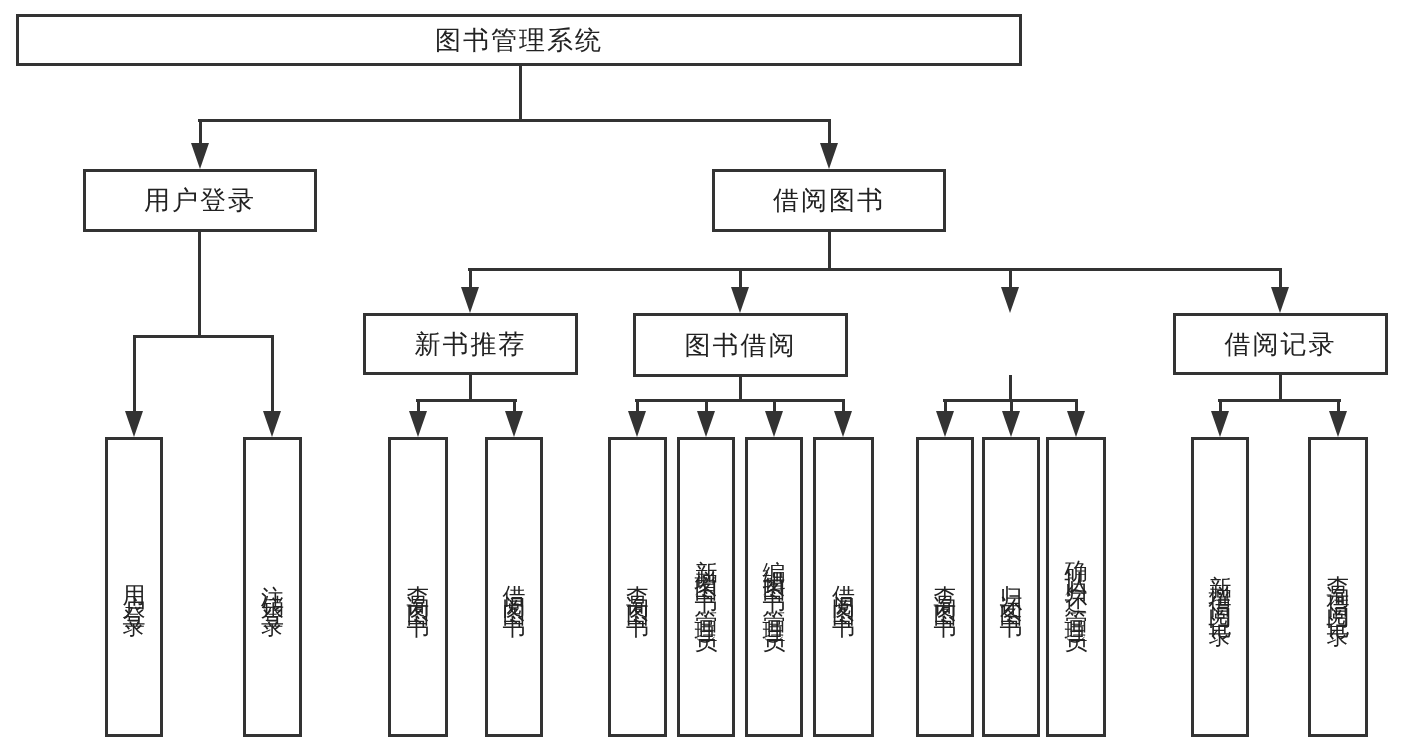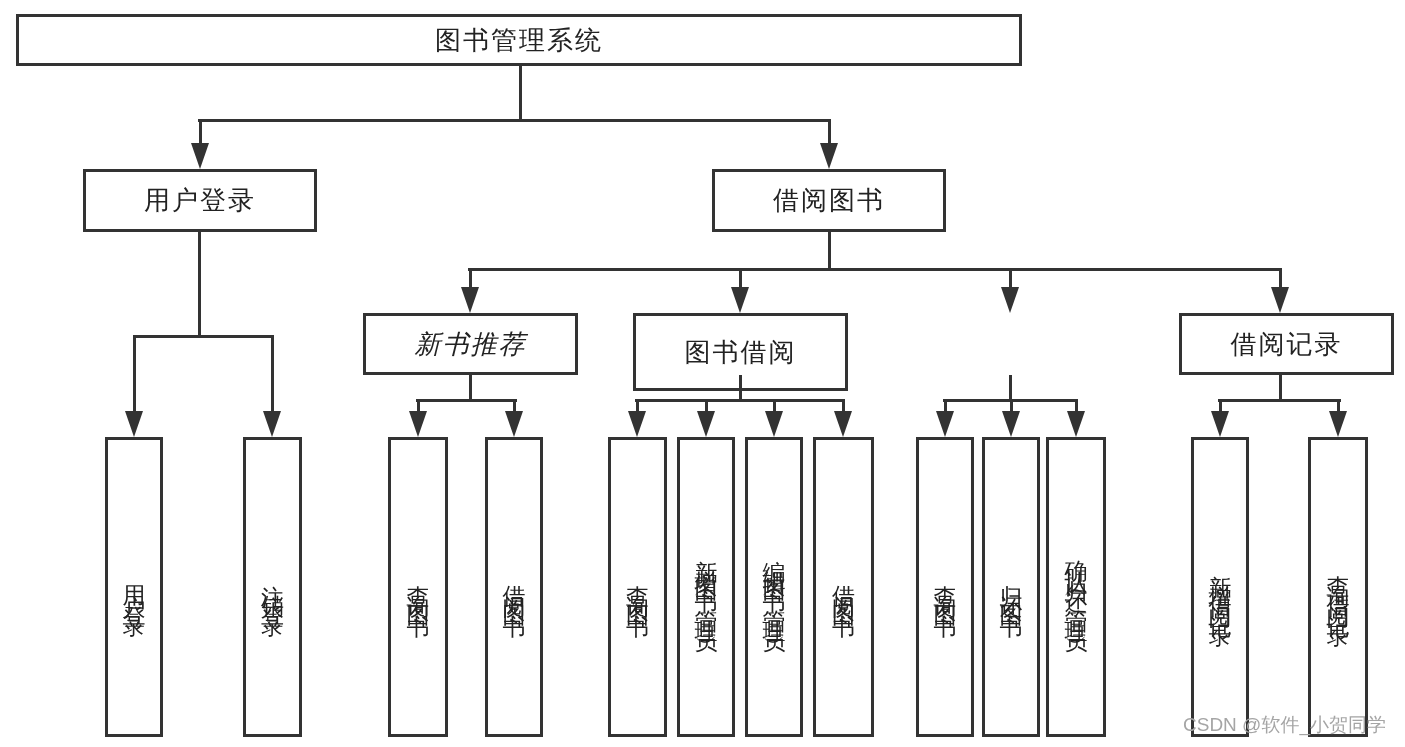--- a/index.html
+++ b/index.html
@@ -86,27 +86,27 @@
   <div class="hline" style="left:468px;top:268px;width:814px;"></div>
   <div class="vline" style="left:469px;top:271px;height:18px;"></div>
   <div class="arrow" style="left:461px;top:287px;"></div>
   <div class="vline" style="left:739px;top:271px;height:18px;"></div>
   <div class="arrow" style="left:731px;top:287px;"></div>
   <div class="vline" style="left:1009px;top:271px;height:18px;"></div>
   <div class="arrow" style="left:1001px;top:287px;"></div>
   <div class="vline" style="left:1279px;top:271px;height:18px;"></div>
   <div class="arrow" style="left:1271px;top:287px;"></div>
 
-  <div class="box hnode" style="left:363px;top:313px;width:215px;height:62px;font-style:italic;">
+  <div class="box hnode" style="left:363px;top:313px;width:215px;height:62px;">
     <span>新书推荐</span>
   </div>
-  <div class="box hnode" style="left:633px;top:313px;width:215px;height:78px;">
+  <div class="box hnode" style="left:633px;top:313px;width:215px;height:64px;">
     <span>图书借阅</span>
   </div>
-  <div class="box hnode" style="left:1173px;top:313px;width:215px;height:62px;margin-left:6px;">
+  <div class="box hnode" style="left:1173px;top:313px;width:215px;height:62px;">
     <span>借阅记录</span>
   </div>
 
   <div class="vline" style="left:469px;top:375px;height:24px;"></div>
   <div class="hline" style="left:416px;top:399px;width:101px;"></div>
   <div class="vline" style="left:417px;top:402px;height:11px;"></div>
   <div class="arrow" style="left:409px;top:411px;"></div>
   <div class="vline" style="left:513px;top:402px;height:11px;"></div>
   <div class="arrow" style="left:505px;top:411px;"></div>
 
@@ -174,15 +174,14 @@
     <span class="vtext">确认归还（管理员）</span>
   </div>
 
   <div class="box leaf" style="left:1191px;top:437px;width:58px;height:300px;">
     <span class="vtext">新增借阅记录</span>
   </div>
   <div class="box leaf" style="left:1308px;top:437px;width:60px;height:300px;">
     <span class="vtext">查询借阅记录</span>
   </div>
 
-  <div class="watermark">CSDN @软件_小贺同学</div>
 
 </div>
 
 </body></html>

